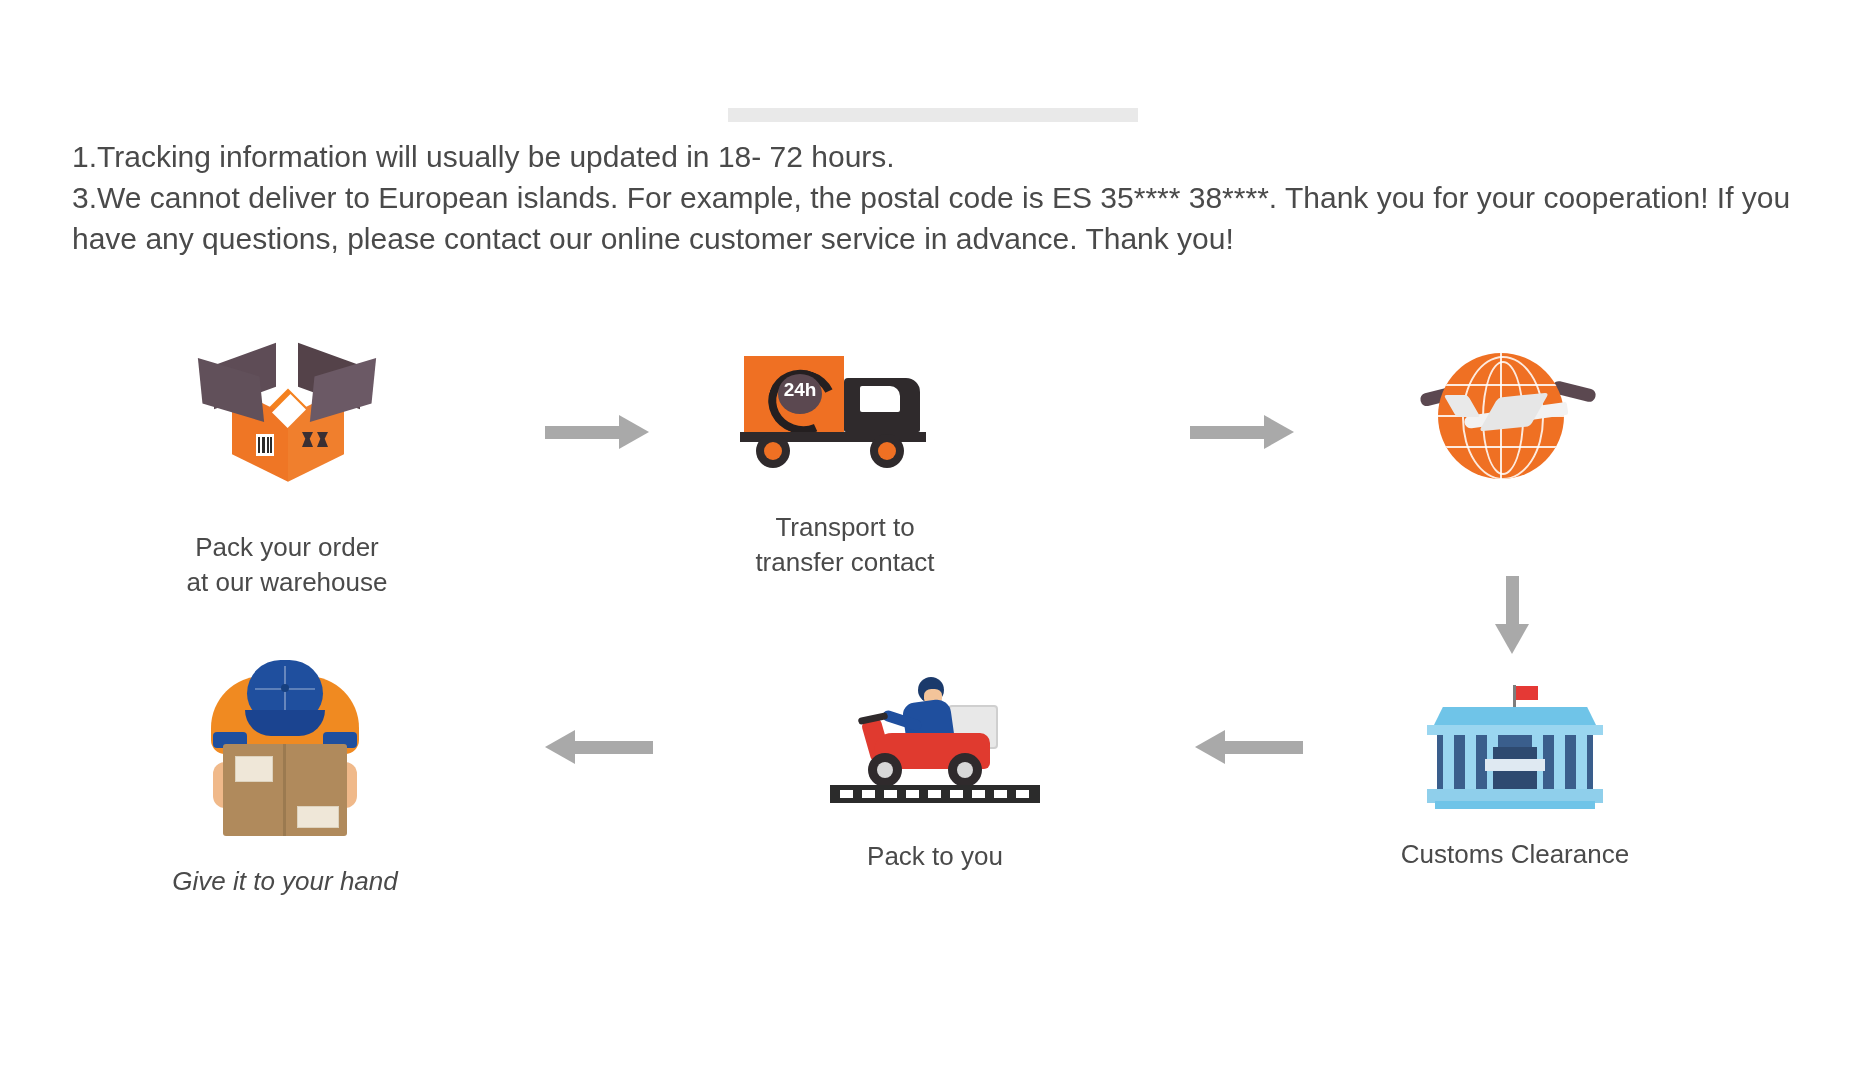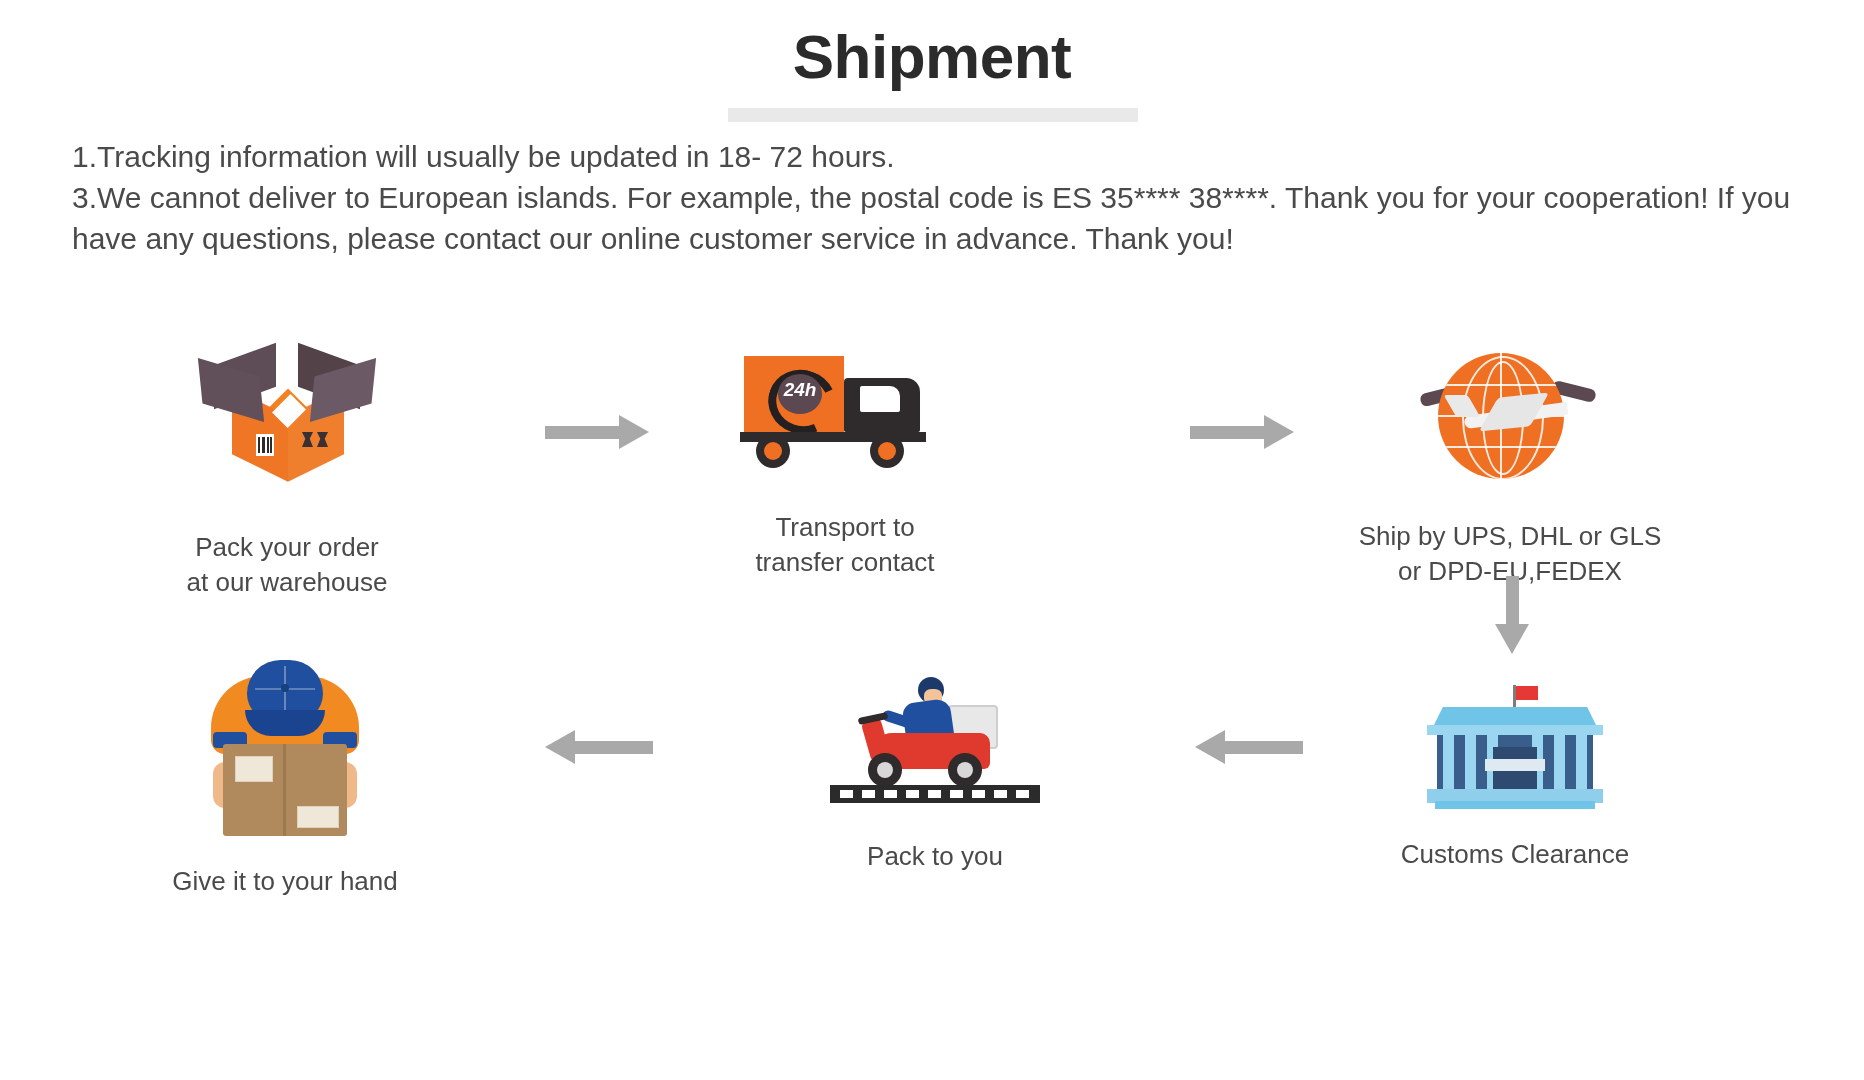--- a/index.html
+++ b/index.html
@@ -87,21 +87,21 @@
   .boxicon .fragile span{
     position:absolute;top:0;width:11px;height:15px;background:#3a2f33;
     clip-path:polygon(0 0,100% 0,70% 45%,100% 100%,0 100%,30% 45%);
   }
   .boxicon .tape{
     position:absolute;left:84px;top:48px;width:22px;height:26px;background:#ffffff;
     transform:rotate(45deg);
   }
 
   
-  .truckicon{width:210px;height:118px;position:relative;font-style:italic;}
+  .truckicon{width:210px;height:118px;position:relative;}
   .truckicon .cargo{
     position:absolute;left:4px;top:6px;width:100px;height:76px;background:#ef7023;
   }
   .truckicon .badge-ring{
     position:absolute;left:28px;top:20px;width:52px;height:48px;
     border:8px solid #241f20;border-radius:50%;border-right-color:transparent;
     transform:rotate(20deg);
   }
   .truckicon .badge-fill{
     position:absolute;left:38px;top:24px;width:44px;height:40px;
@@ -318,23 +318,20 @@
     position:absolute;background:#efe7d8;border:1px solid #ddd2bd;
   }
   .manicon .parcel .lbl.l1{left:12px;top:12px;width:36px;height:24px;}
   .manicon .parcel .lbl.l2{left:74px;top:62px;width:40px;height:20px;}
 </style>
 </head>
 <body>
 
 <div class="page">
 
-  <div class="title-wrap">
-    <div class="title">Shipment</div>
-  </div>
   <div class="title-underline"></div>
 
   <div class="body-text">
     <p>1.Tracking information will usually be updated in 18- 72 hours.</p>
     <p>3.We cannot deliver to European islands. For example, the postal code is ES 35**** 38****. Thank you for your cooperation! If you have any questions, please contact our online customer service in advance. Thank you!</p>
   </div>
 
   <div class="flow">
 
     <div class="cell" style="left:142px;top:-40px;width:290px;">
@@ -411,22 +408,20 @@
             <div class="p p2"></div>
             <div class="p p3"></div>
           </div>
           <div class="plane">
             <div class="fus"></div>
             <div class="tail"></div>
             <div class="wing"></div>
           </div>
         </div>
       </div>
-      <div class="caption" style="margin-top:34px;">Ship by UPS, DHL or GLS
-or DPD-EU,FEDEX</div>
     </div>
 
     <div class="arrow arrow-down" style="left:1495px;top:186px;width:34px;height:80px;">
       <div class="shaft"></div>
         <div class="head"></div>
     </div>
 
     <div class="cell" style="left:1355px;top:295px;width:320px;">
       <div class="icon-box" style="width:176px;">
         <div class="bldgicon">
@@ -488,21 +483,21 @@
         </div>
       </div>
       <div class="caption" style="margin-top:24px;">Pack to you</div>
     </div>
 
     <div class="arrow arrow-left" style="left:545px;top:340px;width:120px;height:34px;">
       <div class="shaft"></div>
         <div class="head"></div>
     </div>
 
-    <div class="cell" style="left:140px;top:268px;width:290px;">
+    <div class="cell" style="left:140px;top:268px;width:290px;font-style:italic;">
       <div class="icon-box" style="width:160px;">
         <div class="manicon">
           <div class="shoulder"></div>
           <div class="cuff l"></div>
           <div class="cuff r"></div>
           <div class="cap">
             <div class="seam"></div>
             <div class="seam2"></div>
             <div class="btn"></div>
           </div>

